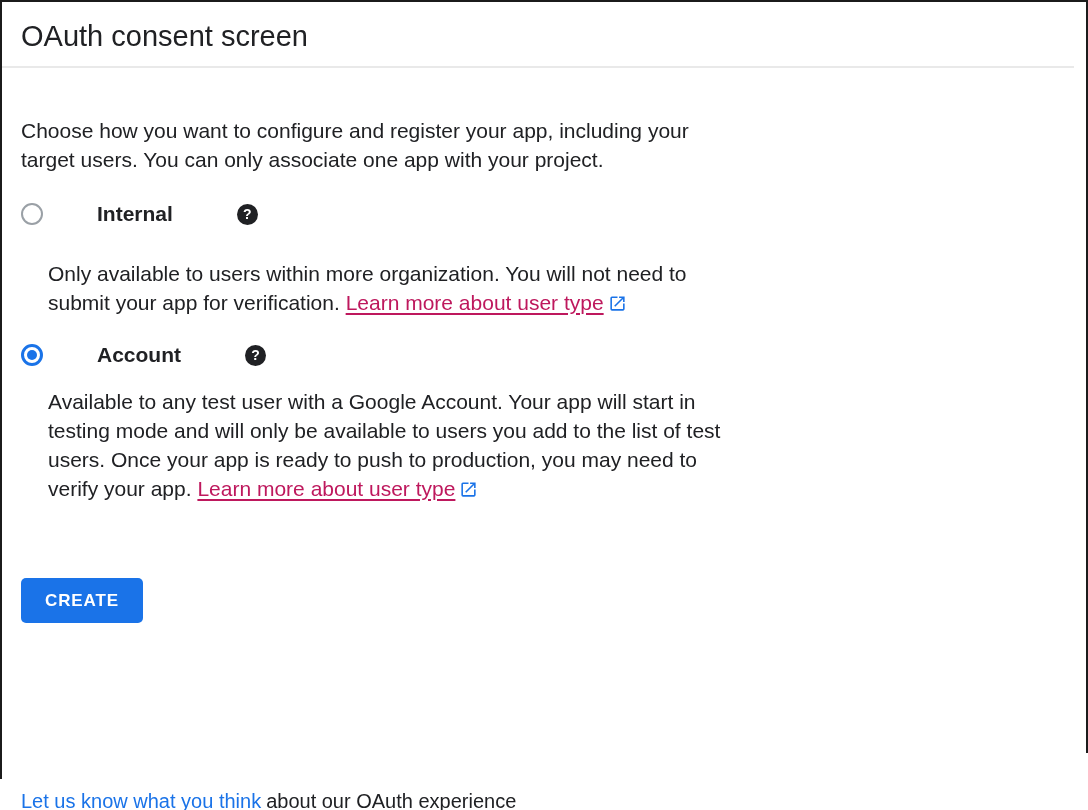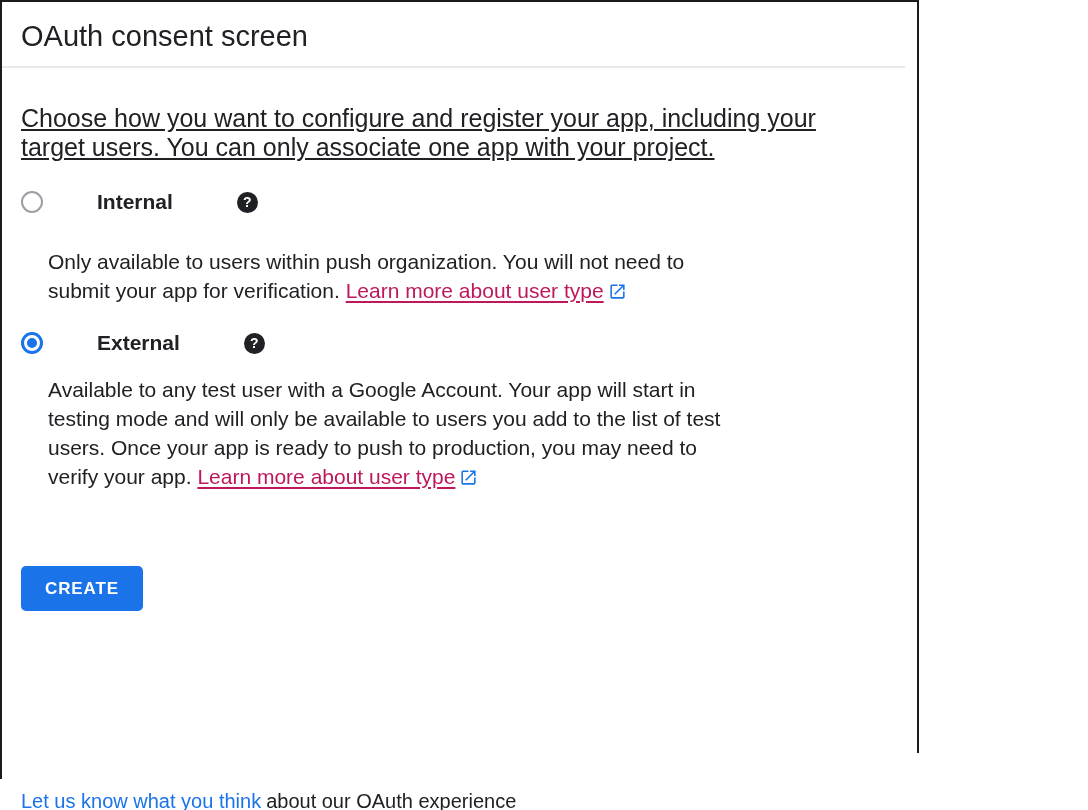--- a/index.html
+++ b/index.html
@@ -4,21 +4,21 @@
 <title>OAuth consent screen</title>
 <style>
   html, body { margin: 0; padding: 0; background: #ffffff; }
   body {
     font-family: "Liberation Sans", "DejaVu Sans", sans-serif;
     color: #202124;
     -webkit-font-smoothing: antialiased;
   }
   .page {
     position: relative;
-    width: 919px;
+    width: 1088px;
     height: 810px;
     background: #ffffff;
     overflow: hidden;
     box-sizing: border-box;
   }
   
   .frame-top    { position:absolute; top:0; left:0; width:1088px; height:2px; background:#1b1b1b; }
   .frame-left   { position:absolute; top:0; left:0; width:2px; height:779px; background:#1b1b1b; }
   .frame-right  { position:absolute; top:0; right:0; width:2px; height:753px; background:#1b1b1b; }
 
@@ -36,26 +36,25 @@
   }
   .divider {
     height: 2px;
     background: #e9e9e9;
     margin: 0 14px 0 0;
   }
 
   .content { padding: 0 24px 0 21px; }
 
   .intro {
-    margin: 36px 0 0 0;
-    font-size: 25px;
+    margin: 48px 0 0 0;
+    font-size: 21px;
     line-height: 29px;
     white-space: pre-line;
     max-width: 820px;
-    text-decoration: underline;
   }
   .section-heading {
     margin: 52px 0 0 0;
     font-size: 27px;
     font-weight: 400;
     line-height: 32px;
   }
 
   .radio-row {
     display: flex;
@@ -177,29 +176,29 @@
     <p class="intro">Choose how you want to configure and register your app, including your
 target users. You can only associate one app with your project.</p>
 
 
     
     <div class="radio-row internal">
       <span class="radio unselected"></span>
       <span class="radio-label">Internal</span>
       <span class="help-badge">?</span>
     </div>
-    <p class="option-desc"><span class="pre-line">Only available to users within push organization. You will not need to
+    <p class="option-desc"><span class="pre-line">Only available to users within more organization. You will not need to
 submit your app for verification. </span><a class="learn-link"><span>Learn more about user type</span><svg class="ext-icon" width="19" height="19" viewBox="0 0 24 24" fill="#1a73e8">
             <path d="M19 19H5V5h7V3H5a2 2 0 0 0-2 2v14a2 2 0 0 0 2 2h14c1.1 0 2-.9 2-2v-7h-2v7zM14 3v2h3.59l-9.83 9.83 1.41 1.41L19 6.41V10h2V3h-7z"></path>
           </svg></a></p>
 
     
     <div class="radio-row external">
       <span class="radio selected"></span>
-      <span class="radio-label">External</span>
+      <span class="radio-label">Account</span>
       <span class="help-badge">?</span>
     </div>
     <p class="option-desc external-desc"><span class="pre-line">Available to any test user with a Google Account. Your app will start in
 testing mode and will only be available to users you add to the list of test
 users. Once your app is ready to push to production, you may need to
 verify your app. </span><a class="learn-link"><span>Learn more about user type</span><svg class="ext-icon" width="19" height="19" viewBox="0 0 24 24" fill="#1a73e8">
             <path d="M19 19H5V5h7V3H5a2 2 0 0 0-2 2v14a2 2 0 0 0 2 2h14c1.1 0 2-.9 2-2v-7h-2v7zM14 3v2h3.59l-9.83 9.83 1.41 1.41L19 6.41V10h2V3h-7z"></path>
           </svg></a></p>
 
     <button class="create-button">CREATE</button>

